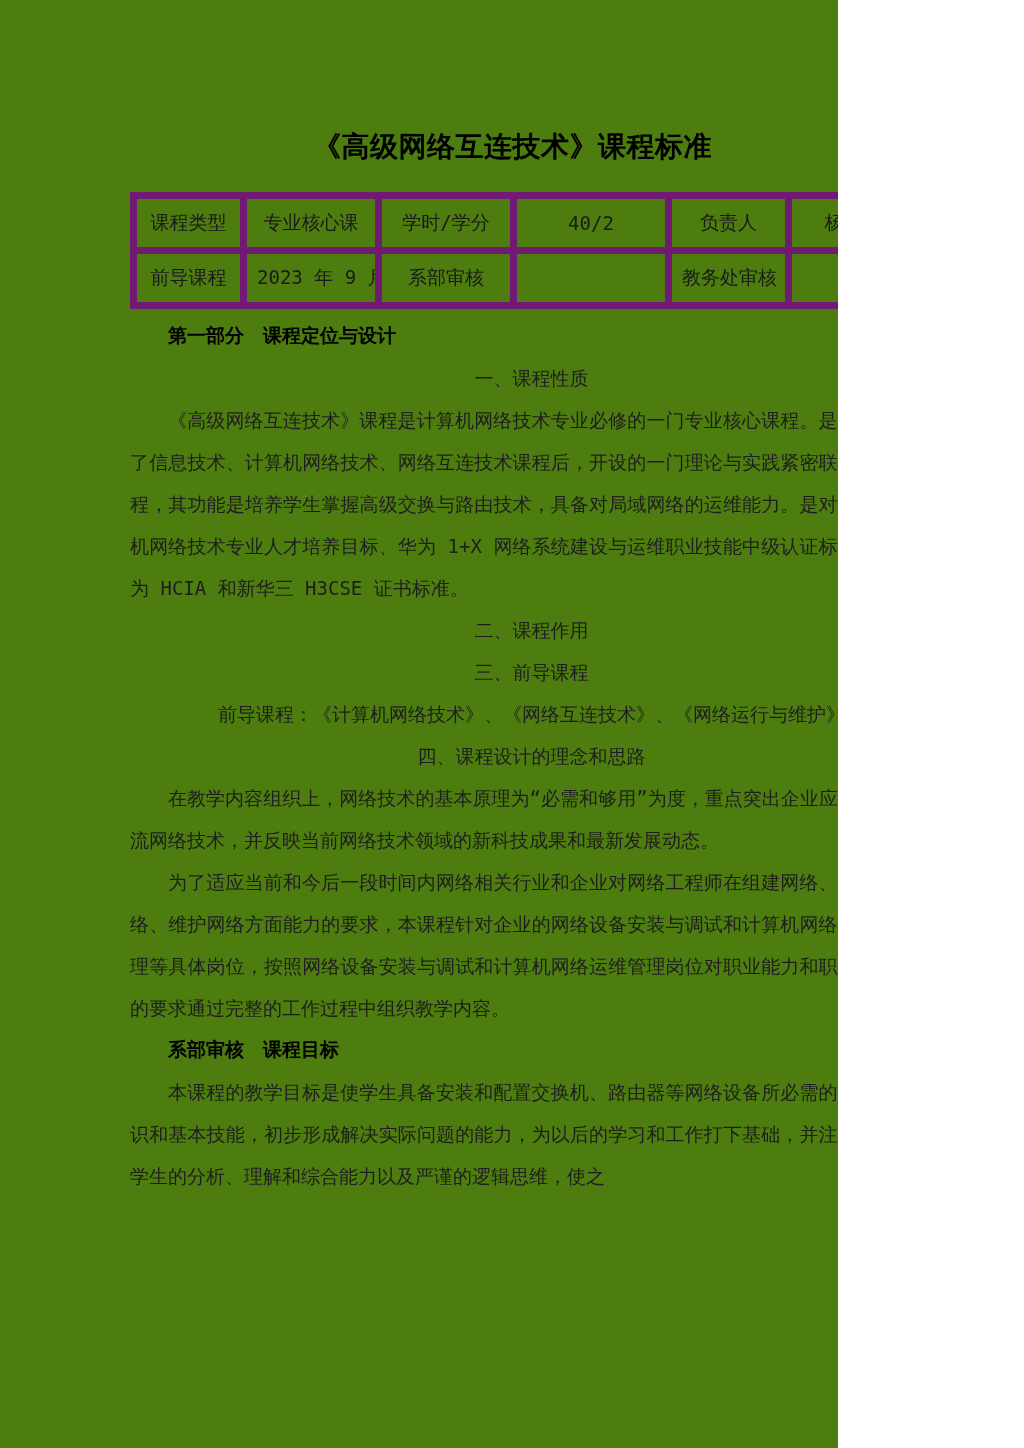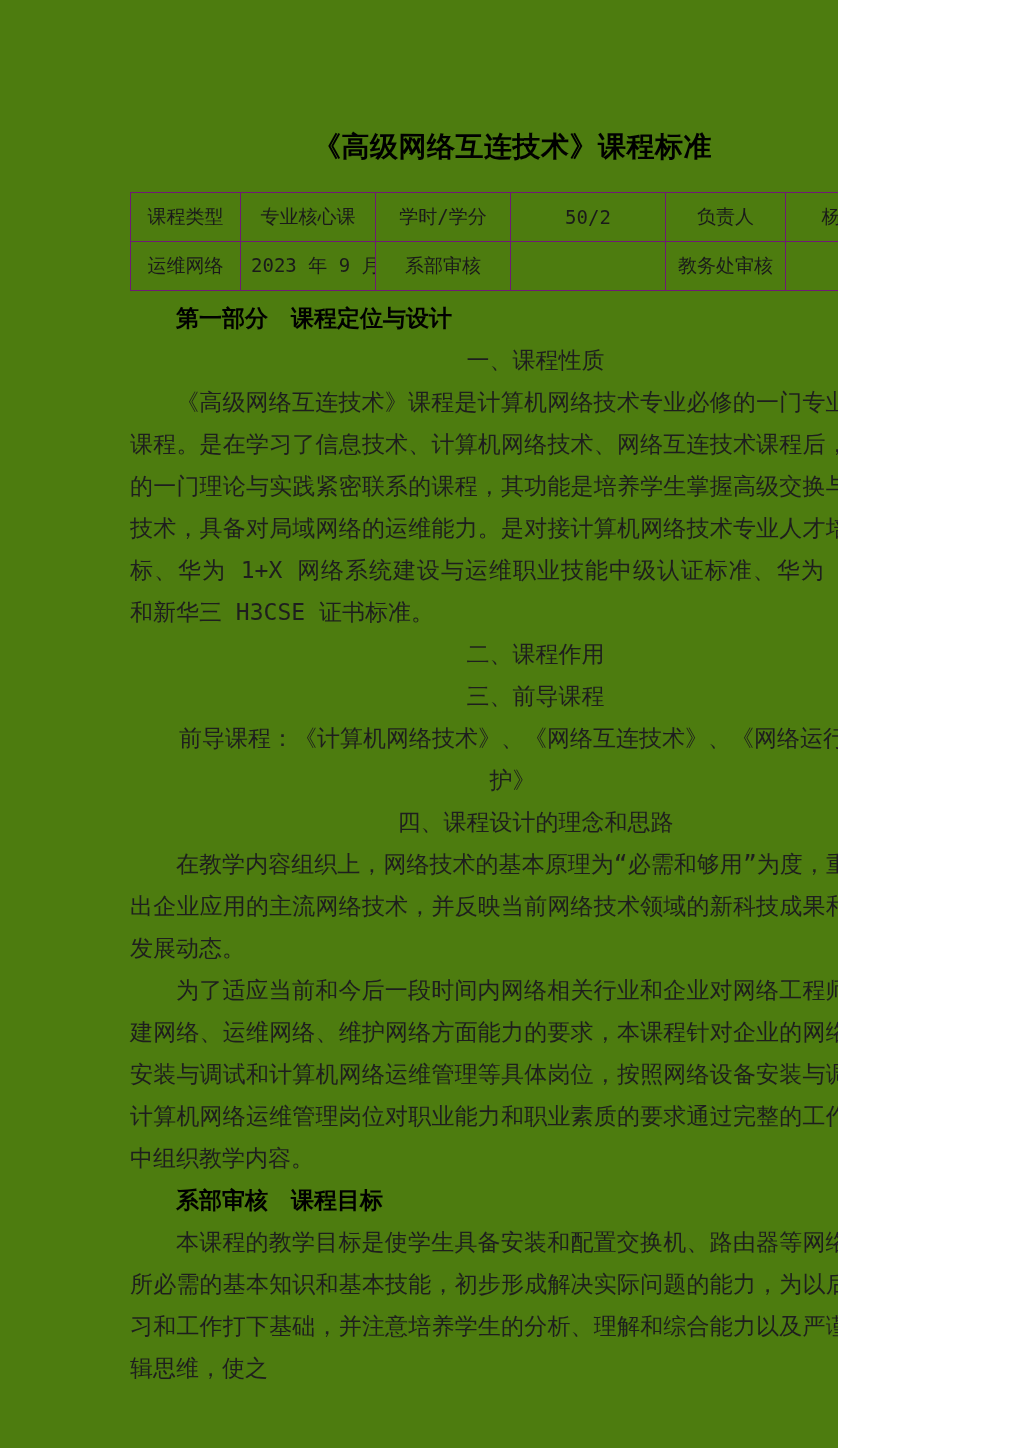--- a/index.html
+++ b/index.html
@@ -31,36 +31,36 @@
     text-align: center;
     color: #000000;
     letter-spacing: 0.5px;
   }
   table.info-table {
     border-collapse: collapse;
     table-layout: fixed;
     width: 765px;
   }
   table.info-table td {
-    border: 1px solid #701a75;
+    border: 7px solid #701a75;
     height: 48px;
     text-align: center;
     vertical-align: middle;
     font-size: 19px;
     color: #1a1a1a;
     padding: 0 10px;
     overflow: hidden;
     white-space: nowrap;
   }
   .content {
     margin-top: 6px;
   }
   .content p {
     margin: 0;
-    font-size: 23px;
+    font-size: 19px;
     line-height: 42px;
     text-align: justify;
     text-indent: 2em;
     color: #1e1e1e;
   }
   .content p.heading {
     font-family: "Liberation Sans", sans-serif;
     font-weight: bold;
     color: #000000;
     text-align: left;
@@ -84,26 +84,26 @@
         <col style="width:135px">
         <col style="width:155px">
         <col style="width:120px">
         <col style="width:110px">
       </colgroup>
       <tbody>
         <tr>
           <td>课程类型</td>
           <td>专业核心课</td>
           <td>学时/学分</td>
-          <td>50/2</td>
+          <td>40/2</td>
           <td>负责人</td>
           <td>杨子</td>
         </tr>
         <tr>
-          <td>运维网络</td>
+          <td>前导课程</td>
           <td>2023 年 9 月</td>
           <td>系部审核</td>
           <td></td>
           <td>教务处审核</td>
           <td></td>
         </tr>
       </tbody>
     </table>
 
     <div class="content">

